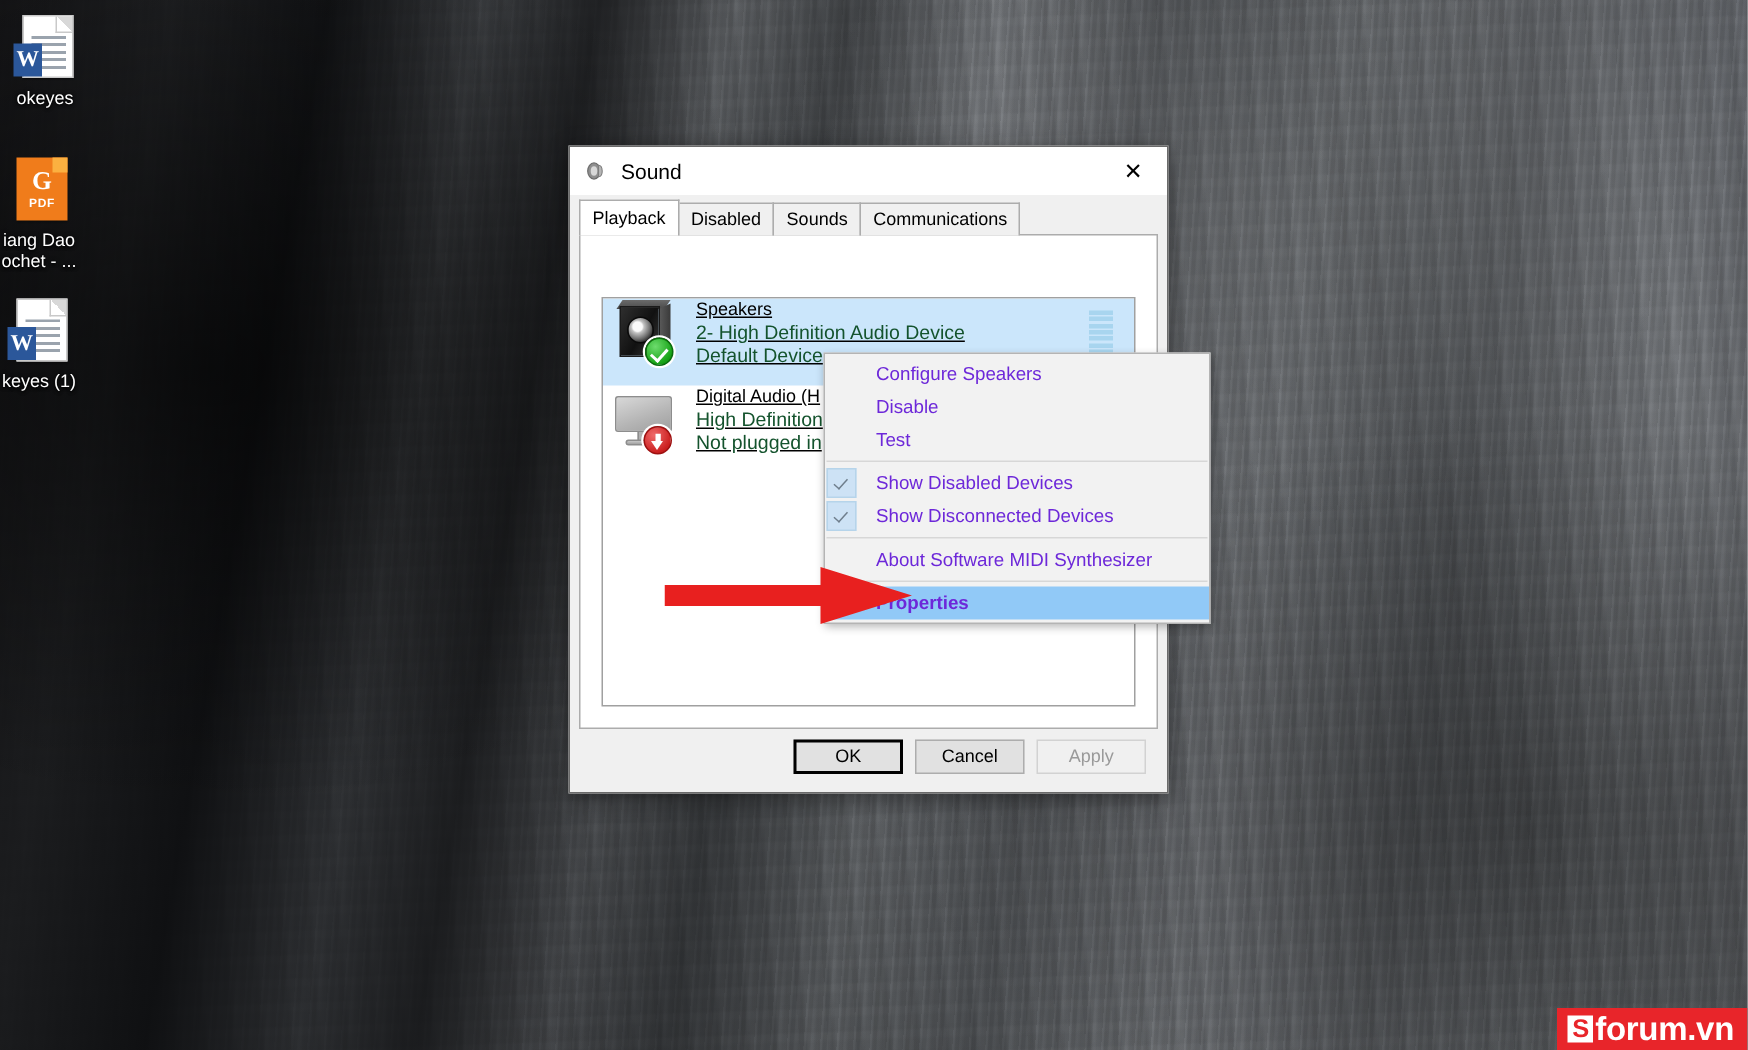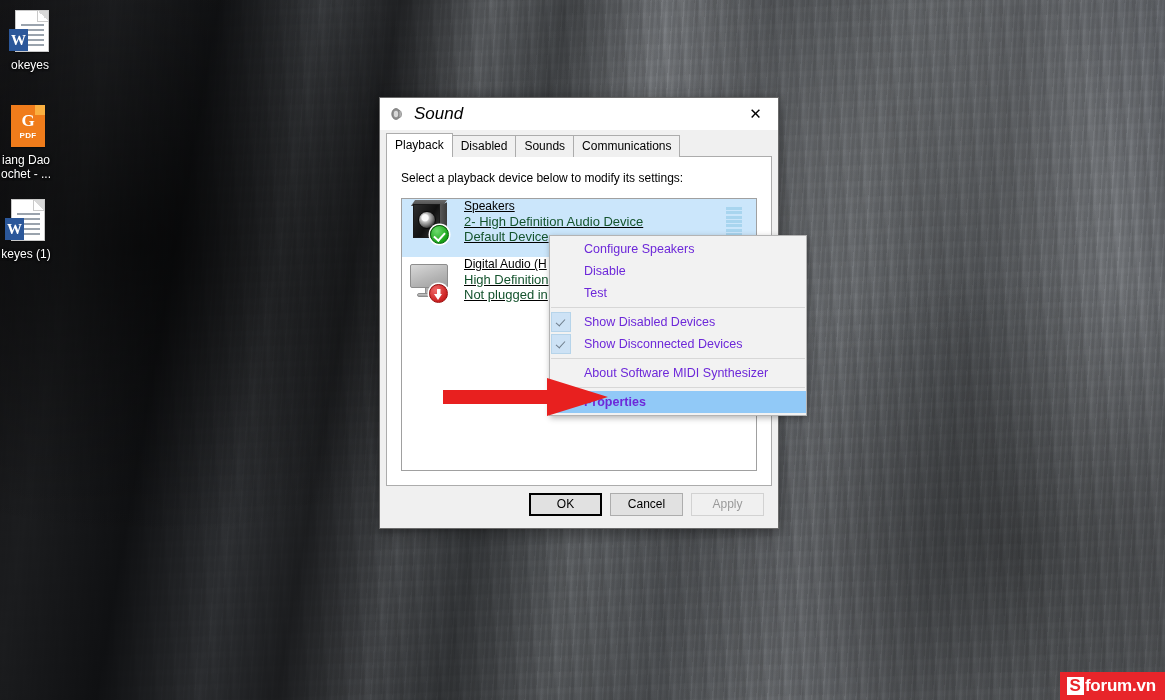--- a/index.html
+++ b/index.html
@@ -184,23 +184,22 @@
     display: flex;
     align-items: center;
     position: relative;
   }
   .titlebar .tb-icon {
     width: 16px; height: 16px;
     margin-left: 10px; margin-right: 8px;
     position: relative;
   }
   .titlebar .tb-title {
-    font-size: 17px;
+    font-size: 14px;
     color: #000;
-    font-style: italic;
   }
   .tb-close {
     position: absolute;
     right: 0; top: 0;
     width: 45px; height: 31px;
     display: flex; align-items: center; justify-content: center;
     font-size: 15px;
     color: #000;
     cursor: default;
   }
@@ -505,21 +504,21 @@
     font-weight: bold;
     font-size: 17px;
     line-height: 18px;
     padding: 0 3px;
     margin-right: 1px;
     font-family: "Liberation Sans", sans-serif;
   }
   #watermark .wm-rest {
     color: #fff;
     font-weight: bold;
-    font-size: 17px;
+    font-size: 22px;
     line-height: 18px;
     letter-spacing: -0.2px;
   }
 </style>
 </head>
 <body>
 
 <div id="desktop">
 
   <div class="desk-icon" style="left:-8px; top:8px;">
@@ -571,21 +570,20 @@
     </div>
 
     <div class="tabstrip">
       <div class="tab active">Playback</div>
       <div class="tab">Disabled</div>
       <div class="tab">Sounds</div>
       <div class="tab">Communications</div>
     </div>
 
     <div class="tabpage">
-      <div class="tp-label">Select a playback device below to modify its settings:</div>
 
       <div class="devlist">
 
         <div class="devrow selected">
           <div class="dev-icon">
             <div class="spk-top"></div>
             <div class="spk-side"></div>
             <div class="spk-body"></div>
             <div class="spk-cone"></div>
             <div class="badge-ok"></div>

